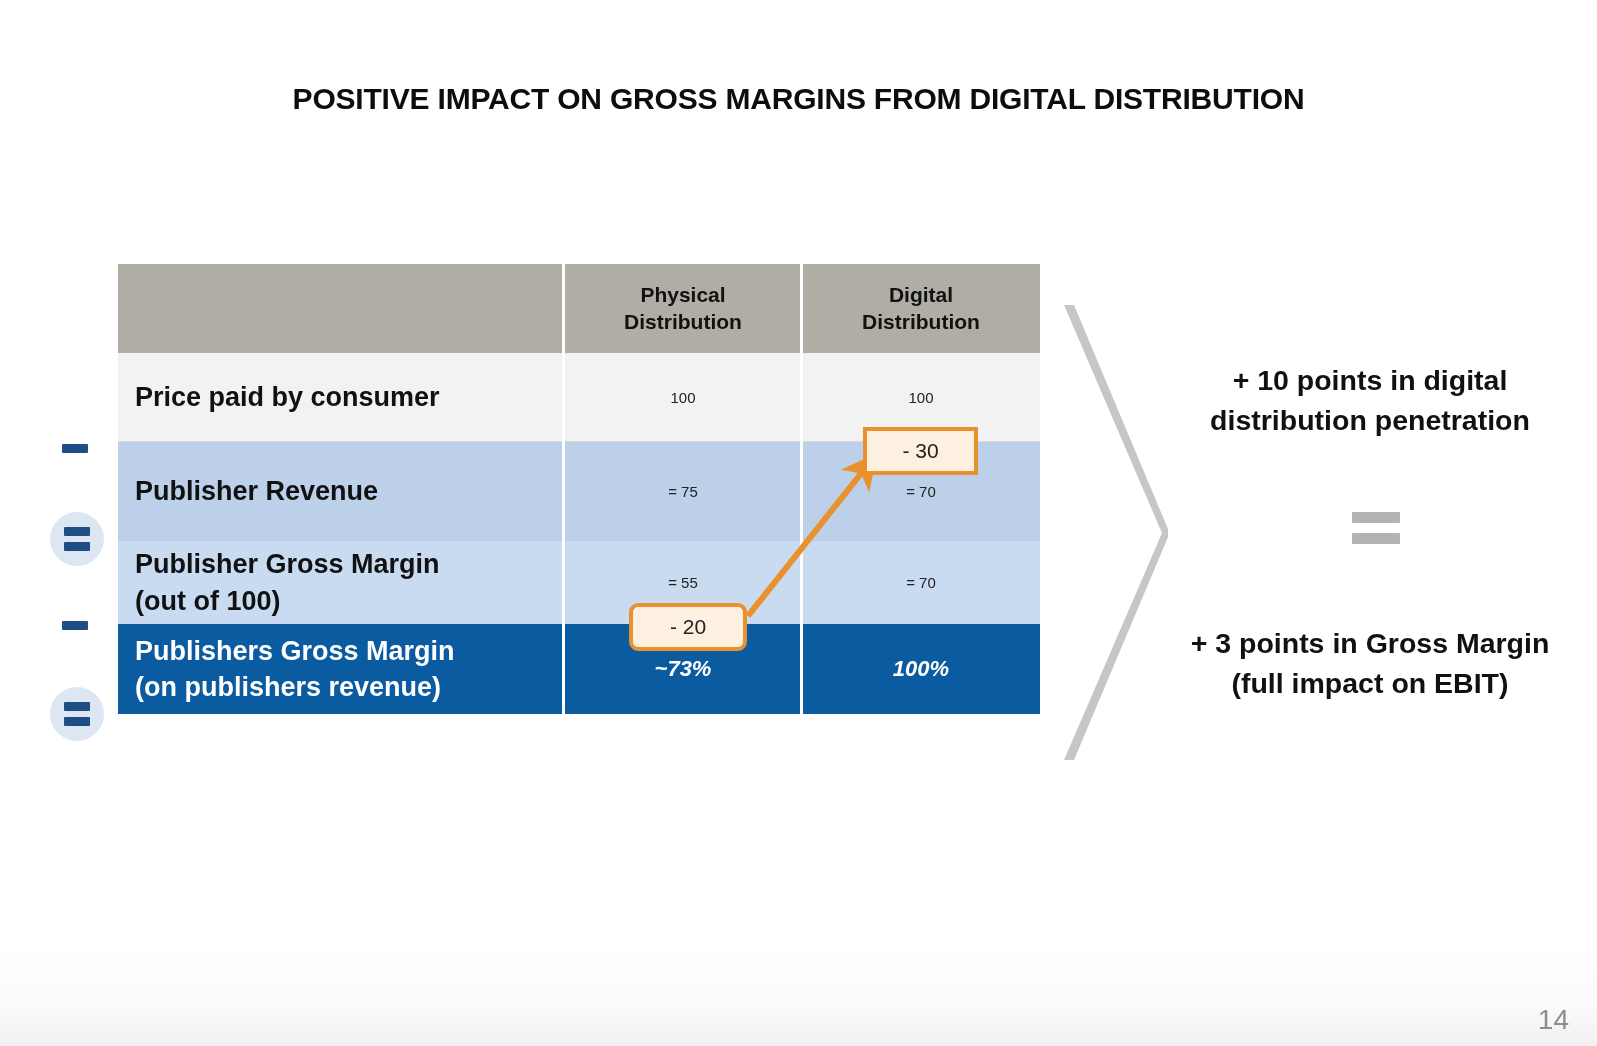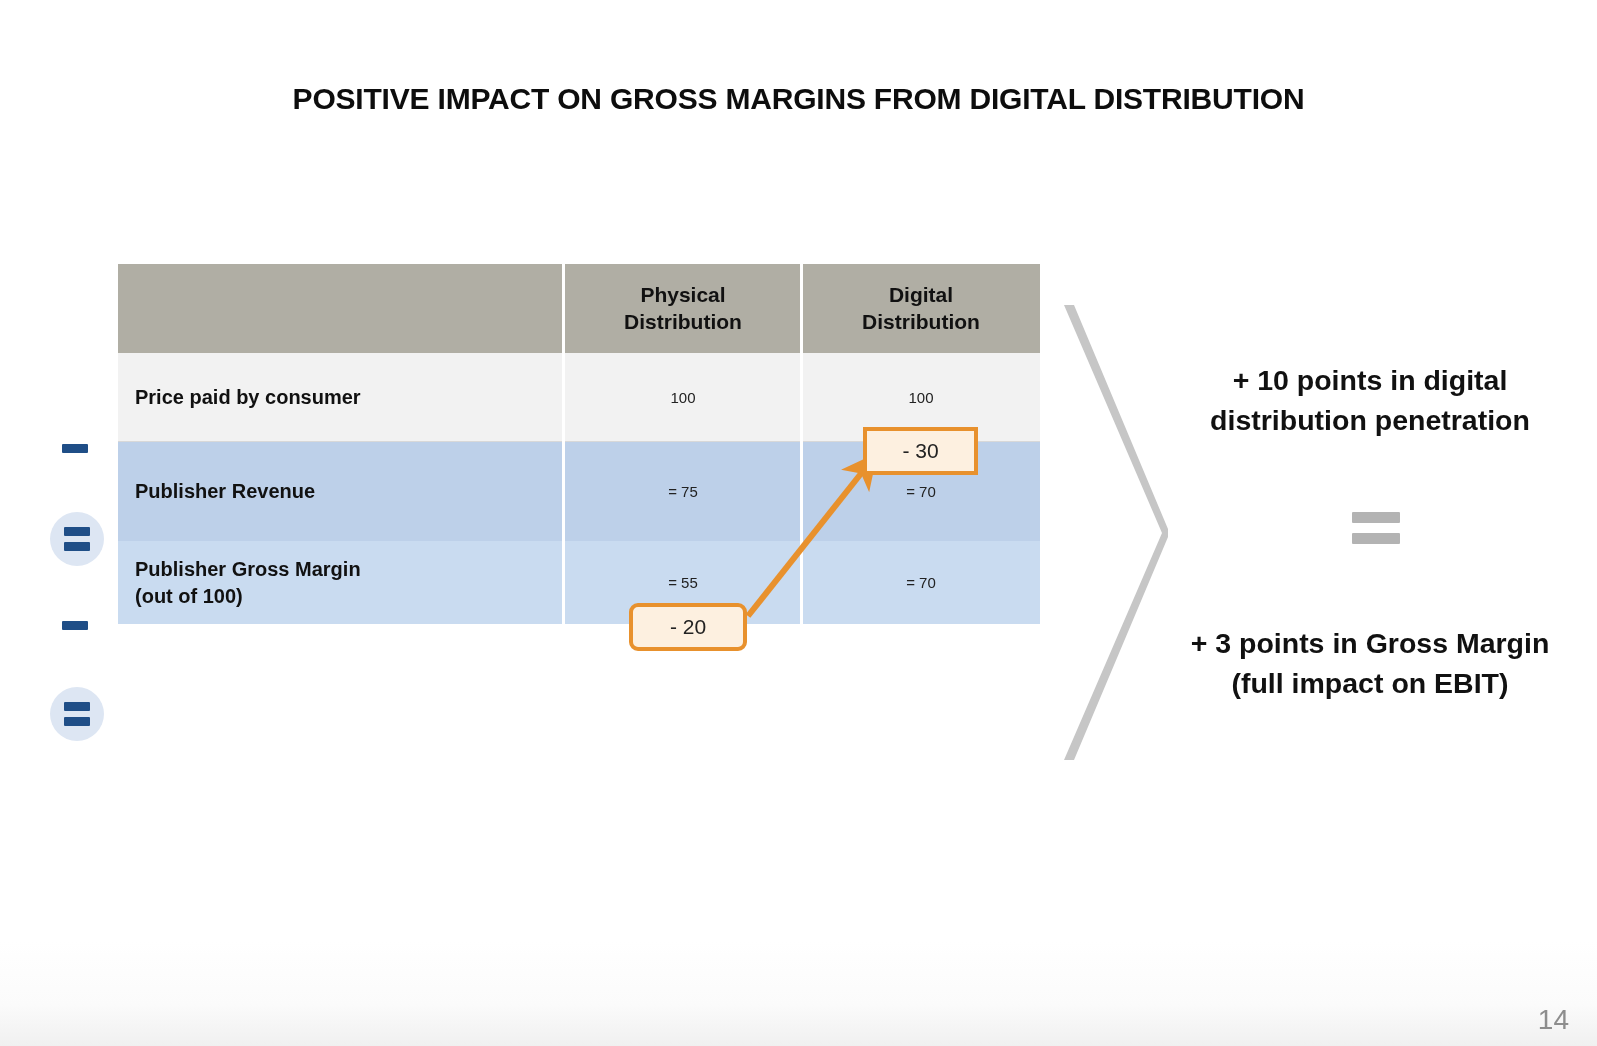--- a/index.html
+++ b/index.html
@@ -64,21 +64,21 @@
     font-size:21px;
     font-weight:bold;
     color:#111;
     line-height:1.25;
   }
   .hdr td.col-label{background:#b0aea4;}
 
   
   .rlabel{
     padding-left:17px !important;
-    font-size:20px;
+    font-size:27px;
     font-weight:bold;
     color:#111;
     line-height:1.35;
   }
   .rval{
     text-align:center;
     font-size:15px;
     color:#222;
   }
 
@@ -231,20 +231,28 @@
 
       <tr class="row-blue2">
         <td class="rlabel">
           <div>Publisher Gross Margin</div>
           <div>(out of 100)</div>
         </td>
         <td class="rval">= 55</td>
         <td class="rval">= 70</td>
       </tr>
 
+      <tr class="row-deep">
+        <td class="rlabel">
+          <div>Publishers Gross Margin</div>
+          <div>(on publishers revenue)</div>
+        </td>
+        <td class="rval">~73%</td>
+        <td class="rval">100%</td>
+      </tr>
     </tbody>
   </table>
 
   <div class="vsep" style="left:562px;top:228px;height:628px;"></div>
   <div class="vsep" style="left:800px;top:228px;height:628px;"></div>
 
   <svg id="arrow-svg" viewBox="0 0 160 180">
     <defs>
       <marker id="ahead" markerWidth="6" markerHeight="6" refX="3.2" refY="3" orient="auto">
         <path d="M0,0 L6,3 L0,6 L1.6,3 z" fill="#e8912d"></path>

